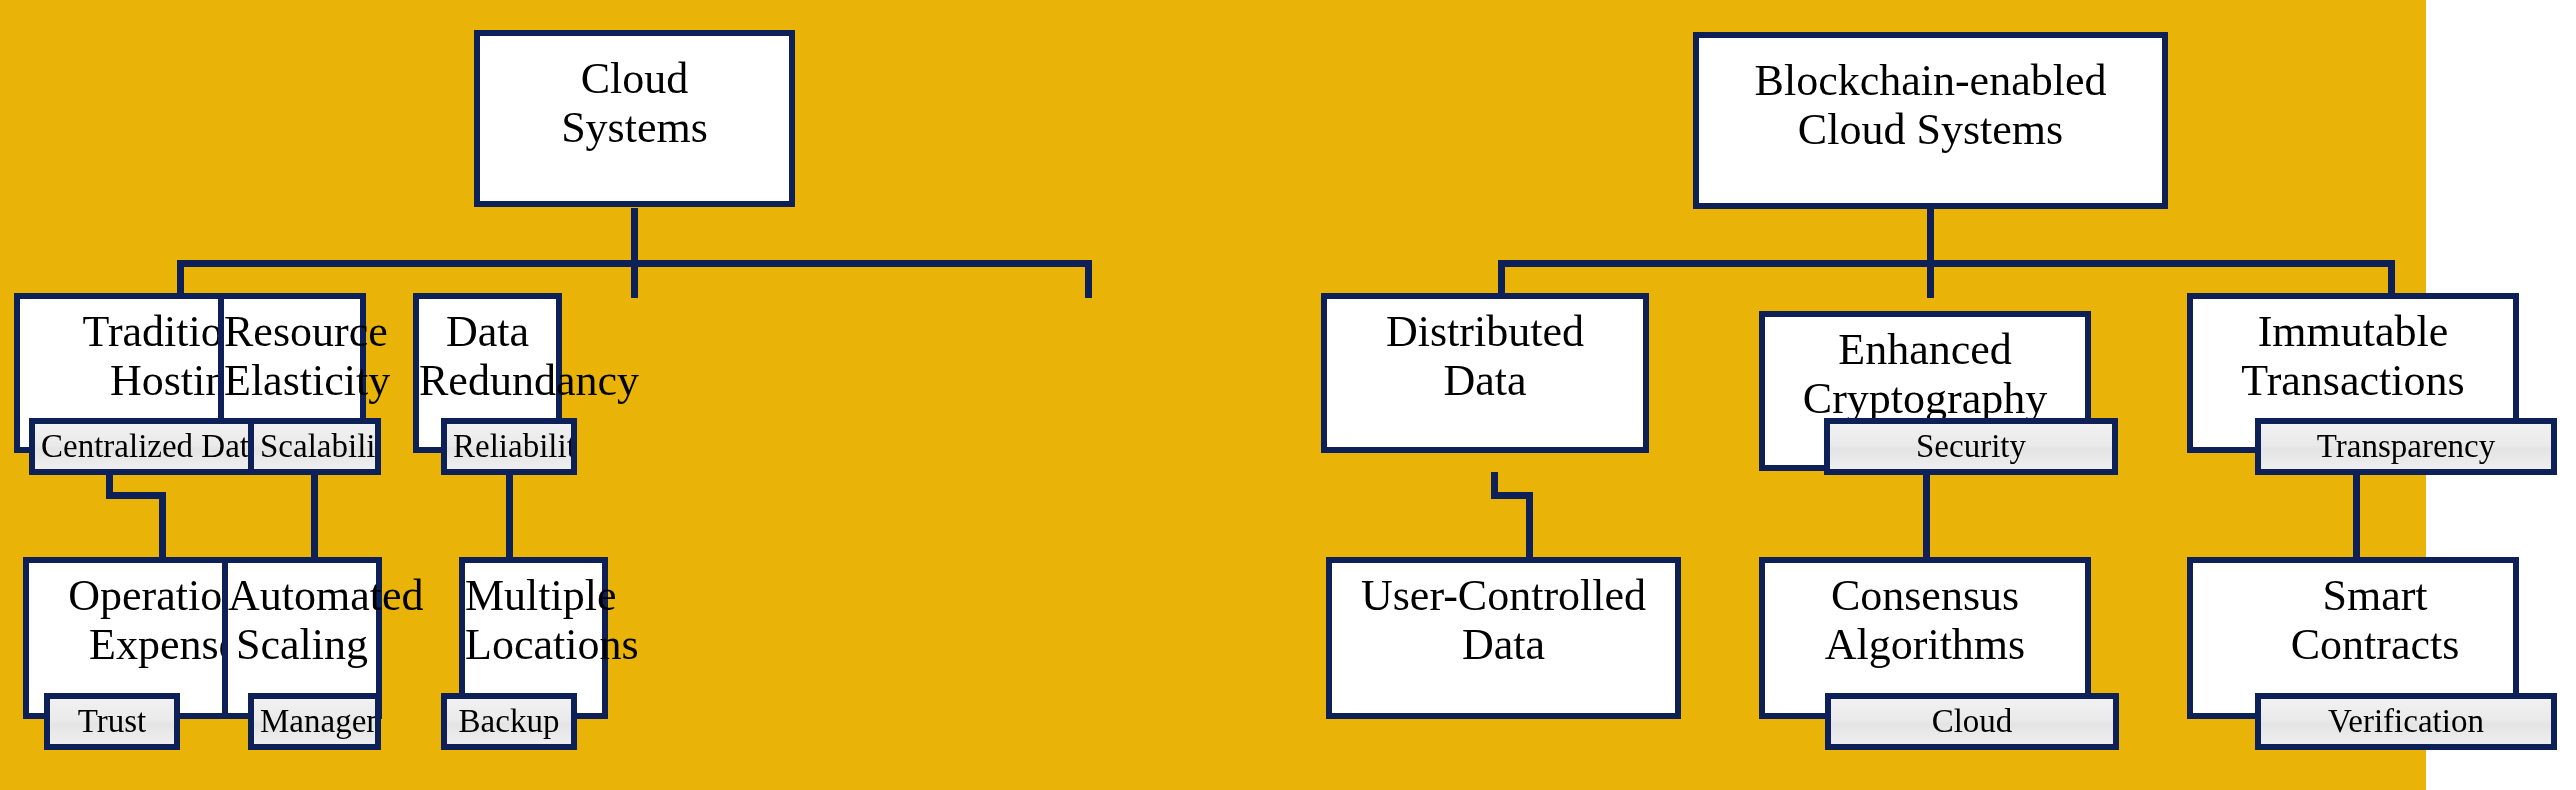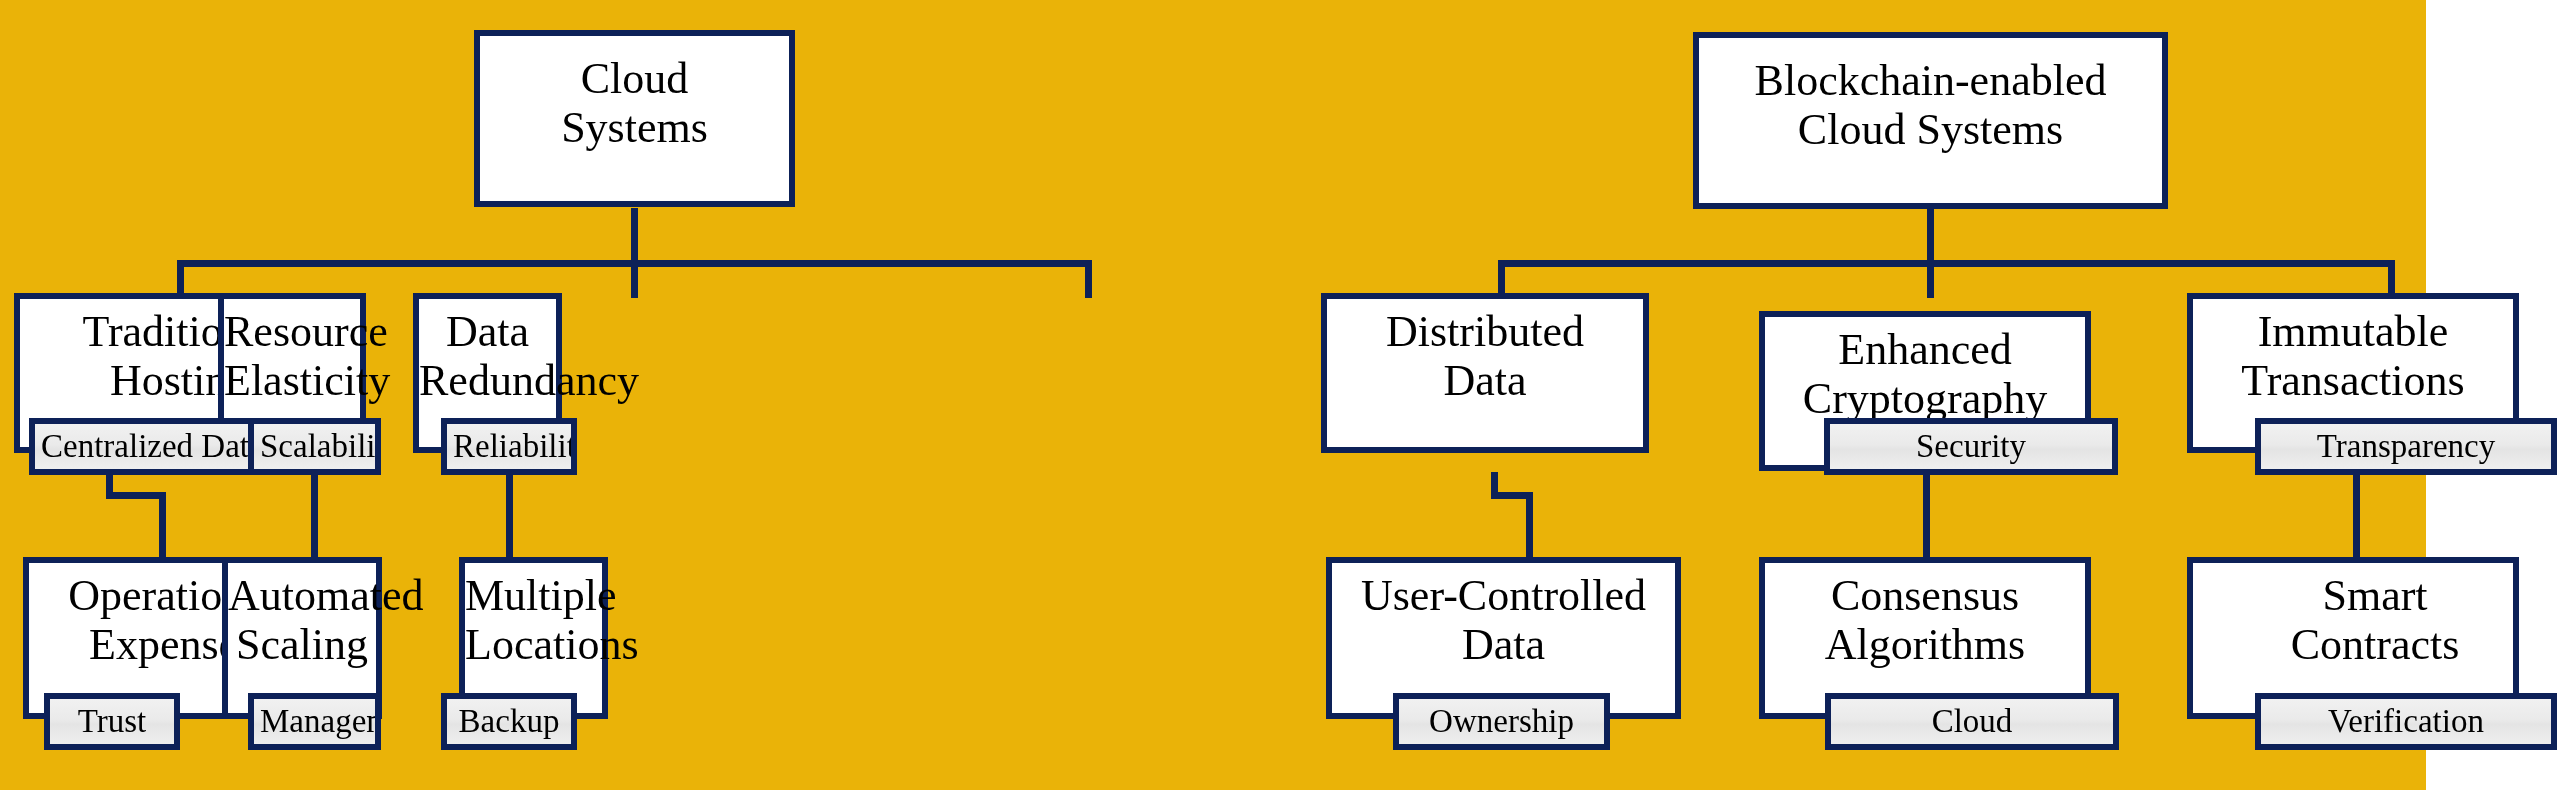--- a/index.html
+++ b/index.html
@@ -134,23 +134,20 @@
     <span class="txt">Distributed<br>Data</span>
   </div>
 
   <div class="conn v" style="left:1491px;top:472px;width:6.8px;height:26px;"></div>
   <div class="conn h" style="left:1491px;top:492px;width:42px;height:6.8px;"></div>
   <div class="conn v" style="left:1526px;top:492px;width:6.8px;height:69px;"></div>
 
   <div class="node leaf" style="left:1326px;top:557px;width:355px;height:162px;">
     <span class="txt">User-Controlled<br>Data</span>
   </div>
-  <div class="tag" style="left:1393px;top:693px;width:217px;height:57px;">
-    <span class="inner">Ownership</span>
-  </div>
 
   <div class="node mid" style="left:1759px;top:293px;width:332px;height:160px;margin-top:18px;">
     <span class="txt">Enhanced<br>Cryptography</span>
   </div>
   <div class="tag" style="left:1824px;top:418px;width:294px;height:57px;">
     <span class="inner">Security</span>
   </div>
   <div class="conn v" style="left:1923px;top:472px;width:6.8px;height:89px;"></div>
 
   <div class="node leaf" style="left:1759px;top:557px;width:332px;height:162px;">

